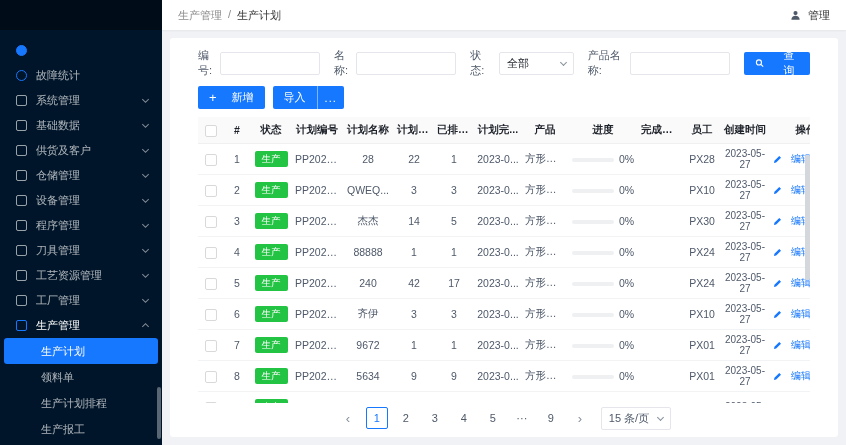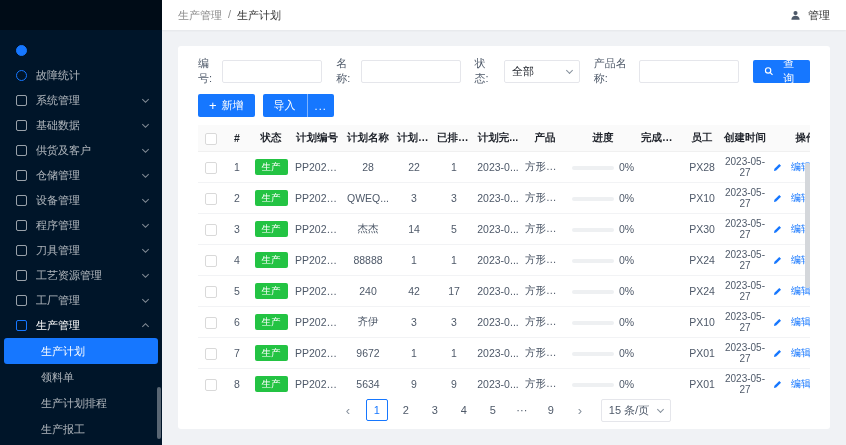--- a/index.html
+++ b/index.html
@@ -22,28 +22,28 @@
 .chev.up{transform:rotate(-135deg);margin-bottom:-2px}
 .sm-child{height:26px;display:flex;align-items:center;padding-left:37px;font-size:11px;cursor:pointer;margin:0 4px;border-radius:3px;white-space:nowrap;overflow:hidden}
 .sm-child.active{background:var(--accent);color:#fff}
 .sb-thumb{position:absolute;right:1px;bottom:6px;width:4px;height:52px;background:rgba(255,255,255,.35);border-radius:2px}
 
 .main{flex:1;display:flex;flex-direction:column;min-width:0}
 .topbar{height:30px;background:#fff;display:flex;align-items:center;justify-content:space-between;padding:0 16px;flex-shrink:0;box-shadow:0 1px 2px rgba(0,0,0,.05)}
 .breadcrumb{font-size:11px;color:#8c8c8c;display:flex;gap:6px}
 .bc-cur{color:#333}
 .user{display:flex;align-items:center;gap:7px;font-size:11px;color:#333;cursor:pointer}
-.card{margin:16px;background:#fff;border-radius:3px;flex:1;padding:10px 20px 4px;position:relative;overflow:hidden;display:flex;flex-direction:column}
+.card{margin:8px;background:#fff;border-radius:3px;flex:1;padding:10px 28px 4px;position:relative;overflow:hidden;display:flex;flex-direction:column}
 
 .filters{display:flex;align-items:center;font-size:11px;color:#4e5969;flex-shrink:0}
 .f-group{display:flex;align-items:center;gap:6px;margin-right:14px}
 .f-input{width:100px;height:23px;border:1px solid #e5e6eb;border-radius:2px;background:#fff;outline:none;padding:0 6px;font-size:11px;font-family:inherit}
 .f-select{width:80px;height:23px;border:1px solid #e5e6eb;border-radius:2px;display:flex;align-items:center;justify-content:space-between;padding:0 7px;color:#1d2129;cursor:pointer;background:#fff}
 .sel-chev{width:5px;height:5px;border-right:1.2px solid #86909c;border-bottom:1.2px solid #86909c;transform:rotate(45deg);margin-bottom:2px}
-.btn{height:23px;padding:0 11px;border-radius:2px;background:var(--accent);color:#fff;border:none;font-size:11px;display:inline-flex;align-items:center;gap:5px;cursor:pointer;font-family:inherit}
+.btn{height:23px;padding:0 11px;border-radius:2px;background:var(--accent);color:#fff;border:none;font-size:11px;display:inline-flex;align-items:center;gap:15px;cursor:pointer;font-family:inherit}
 .toolbar{display:flex;gap:8px;margin-top:8px;flex-shrink:0}
 .plus{font-size:13px;line-height:1}
 .split{display:inline-flex}
 .split .seg1{border-radius:2px 0 0 2px}
 .split .seg2{border-radius:0 2px 2px 0;border-left:1px solid rgba(255,255,255,.45);padding:0 7px;letter-spacing:1px}
 
 .tblwrap{margin-top:8px;flex:1;overflow:hidden;position:relative}
 .tr{display:flex;align-items:center;border-bottom:1px solid #f2f3f5;color:#4e5969;font-size:10.5px}
 .tr.head{background:#fafafa;height:27px;color:#1d2129;font-weight:bold;border-bottom:1px solid #f0f0f0}
 .tr.body-row{height:31px}

